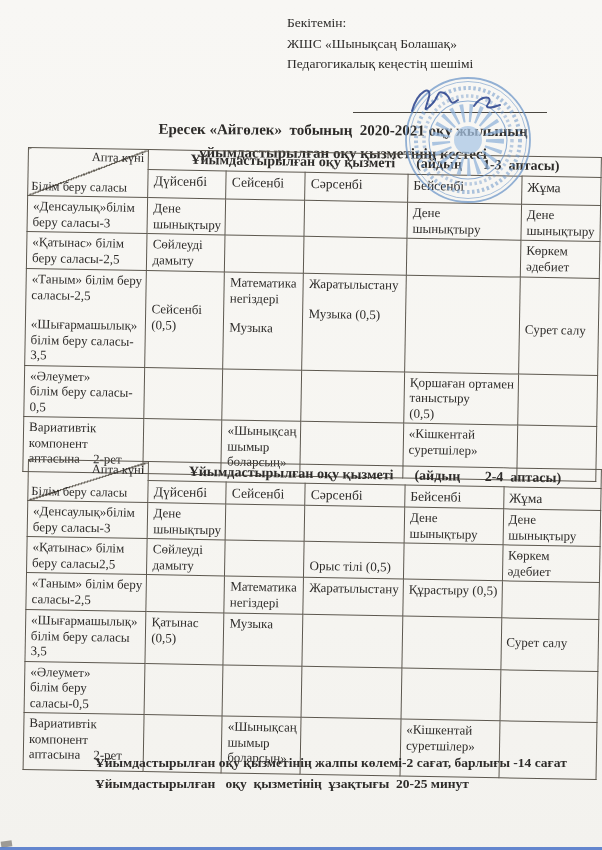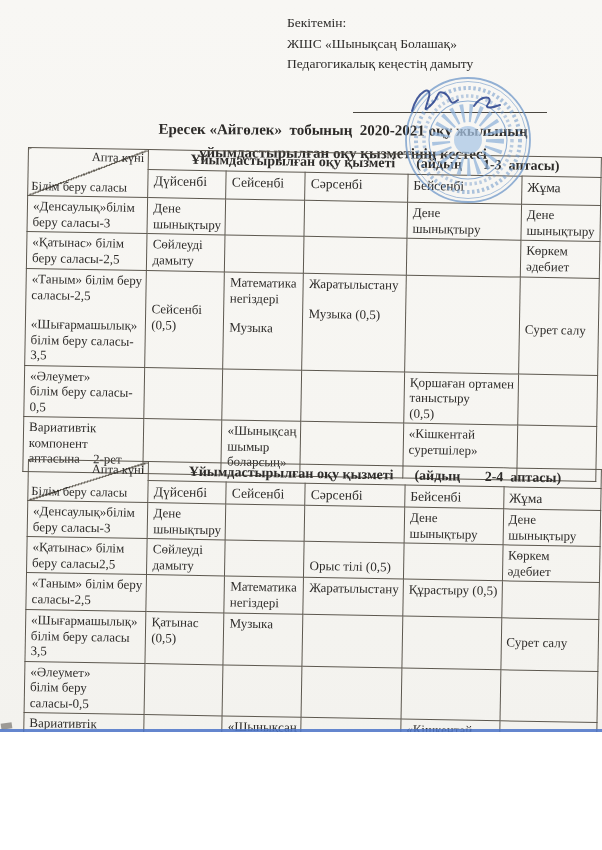--- a/index.html
+++ b/index.html
@@ -1,17 +1,17 @@
 <!DOCTYPE html>
 <html><head>
 <meta charset="utf-8">
 <style>
   html,body{margin:0;padding:0;}
   .page{
-    position:relative; width:602px; height:732px; overflow:hidden;
+    position:relative; width:602px; height:850px; overflow:hidden;
     background:linear-gradient(180deg,#f8f7f4 0%,#f6f5f1 60%,#f3f2ee 100%);
     font-family:"Liberation Serif","DejaVu Serif",serif;
     color:#2e2c2a;
   }
   
   .approval{position:absolute; left:287px; top:13px; width:306px; font-size:13.5px; line-height:1.52;}
   .approval div{white-space:pre;}
   
   .sig-svg{position:absolute; left:408px; top:84px; z-index:6;}
   .sig-line{position:absolute; left:353px; top:112px; width:194px; border-top:1.6px solid #4a4741;}
@@ -50,21 +50,21 @@
   .corner-mark{position:absolute; left:1px; bottom:3px; width:11px; height:6px; background:#55524c; opacity:.55; transform:rotate(-8deg);}
 </style>
 </head>
 <body>
 
 <div class="page">
 
   <div class="approval">
     <div>Бекітемін:</div>
     <div>ЖШС «Шынықсаң Болашақ»</div>
-    <div>Педагогикалық кеңестің дамыту</div>
+    <div>Педагогикалық кеңестің шешімі</div>
   </div>
 
   <svg class="sig-svg" width="140" height="36" viewBox="0 0 140 36">
     <path d="M4 27 C 10 6, 24 1, 21 13 C 18 24, 14 30, 24 20 C 32 12, 28 6, 36 9 C 44 12, 40 24, 50 16 M 66 22 C 74 10, 86 12, 80 20 C 76 25, 84 24, 92 21" fill="none" stroke="#27408b" stroke-width="2" stroke-linecap="round" opacity=".85"></path>
   </svg>
   <div class="sig-line"></div>
 
   <svg class="stamp" viewBox="0 0 134 134">
     <g stroke="#6b95c8" fill="none">
       <circle cx="67" cy="67" r="62" stroke-width="1.8"></circle>
@@ -350,17 +350,18 @@
               <div class="ln">суретшілер»</div>
             </td>
             <td></td>
           </tr>
         </tbody>
     </table>
   </div>
 
   <div class="footer">
     <div>Ұйымдастырылған оқу қызметінің жалпы көлемі-2 сағат, барлығы -14 сағат</div>
+    <div>Ұйымдастырылған   оқу  қызметінің  ұзақтығы  20-25 минут</div>
   </div>
 
   <div class="corner-mark"></div>
   <div class="bottom-line"></div>
 </div>
 
 </body></html>

